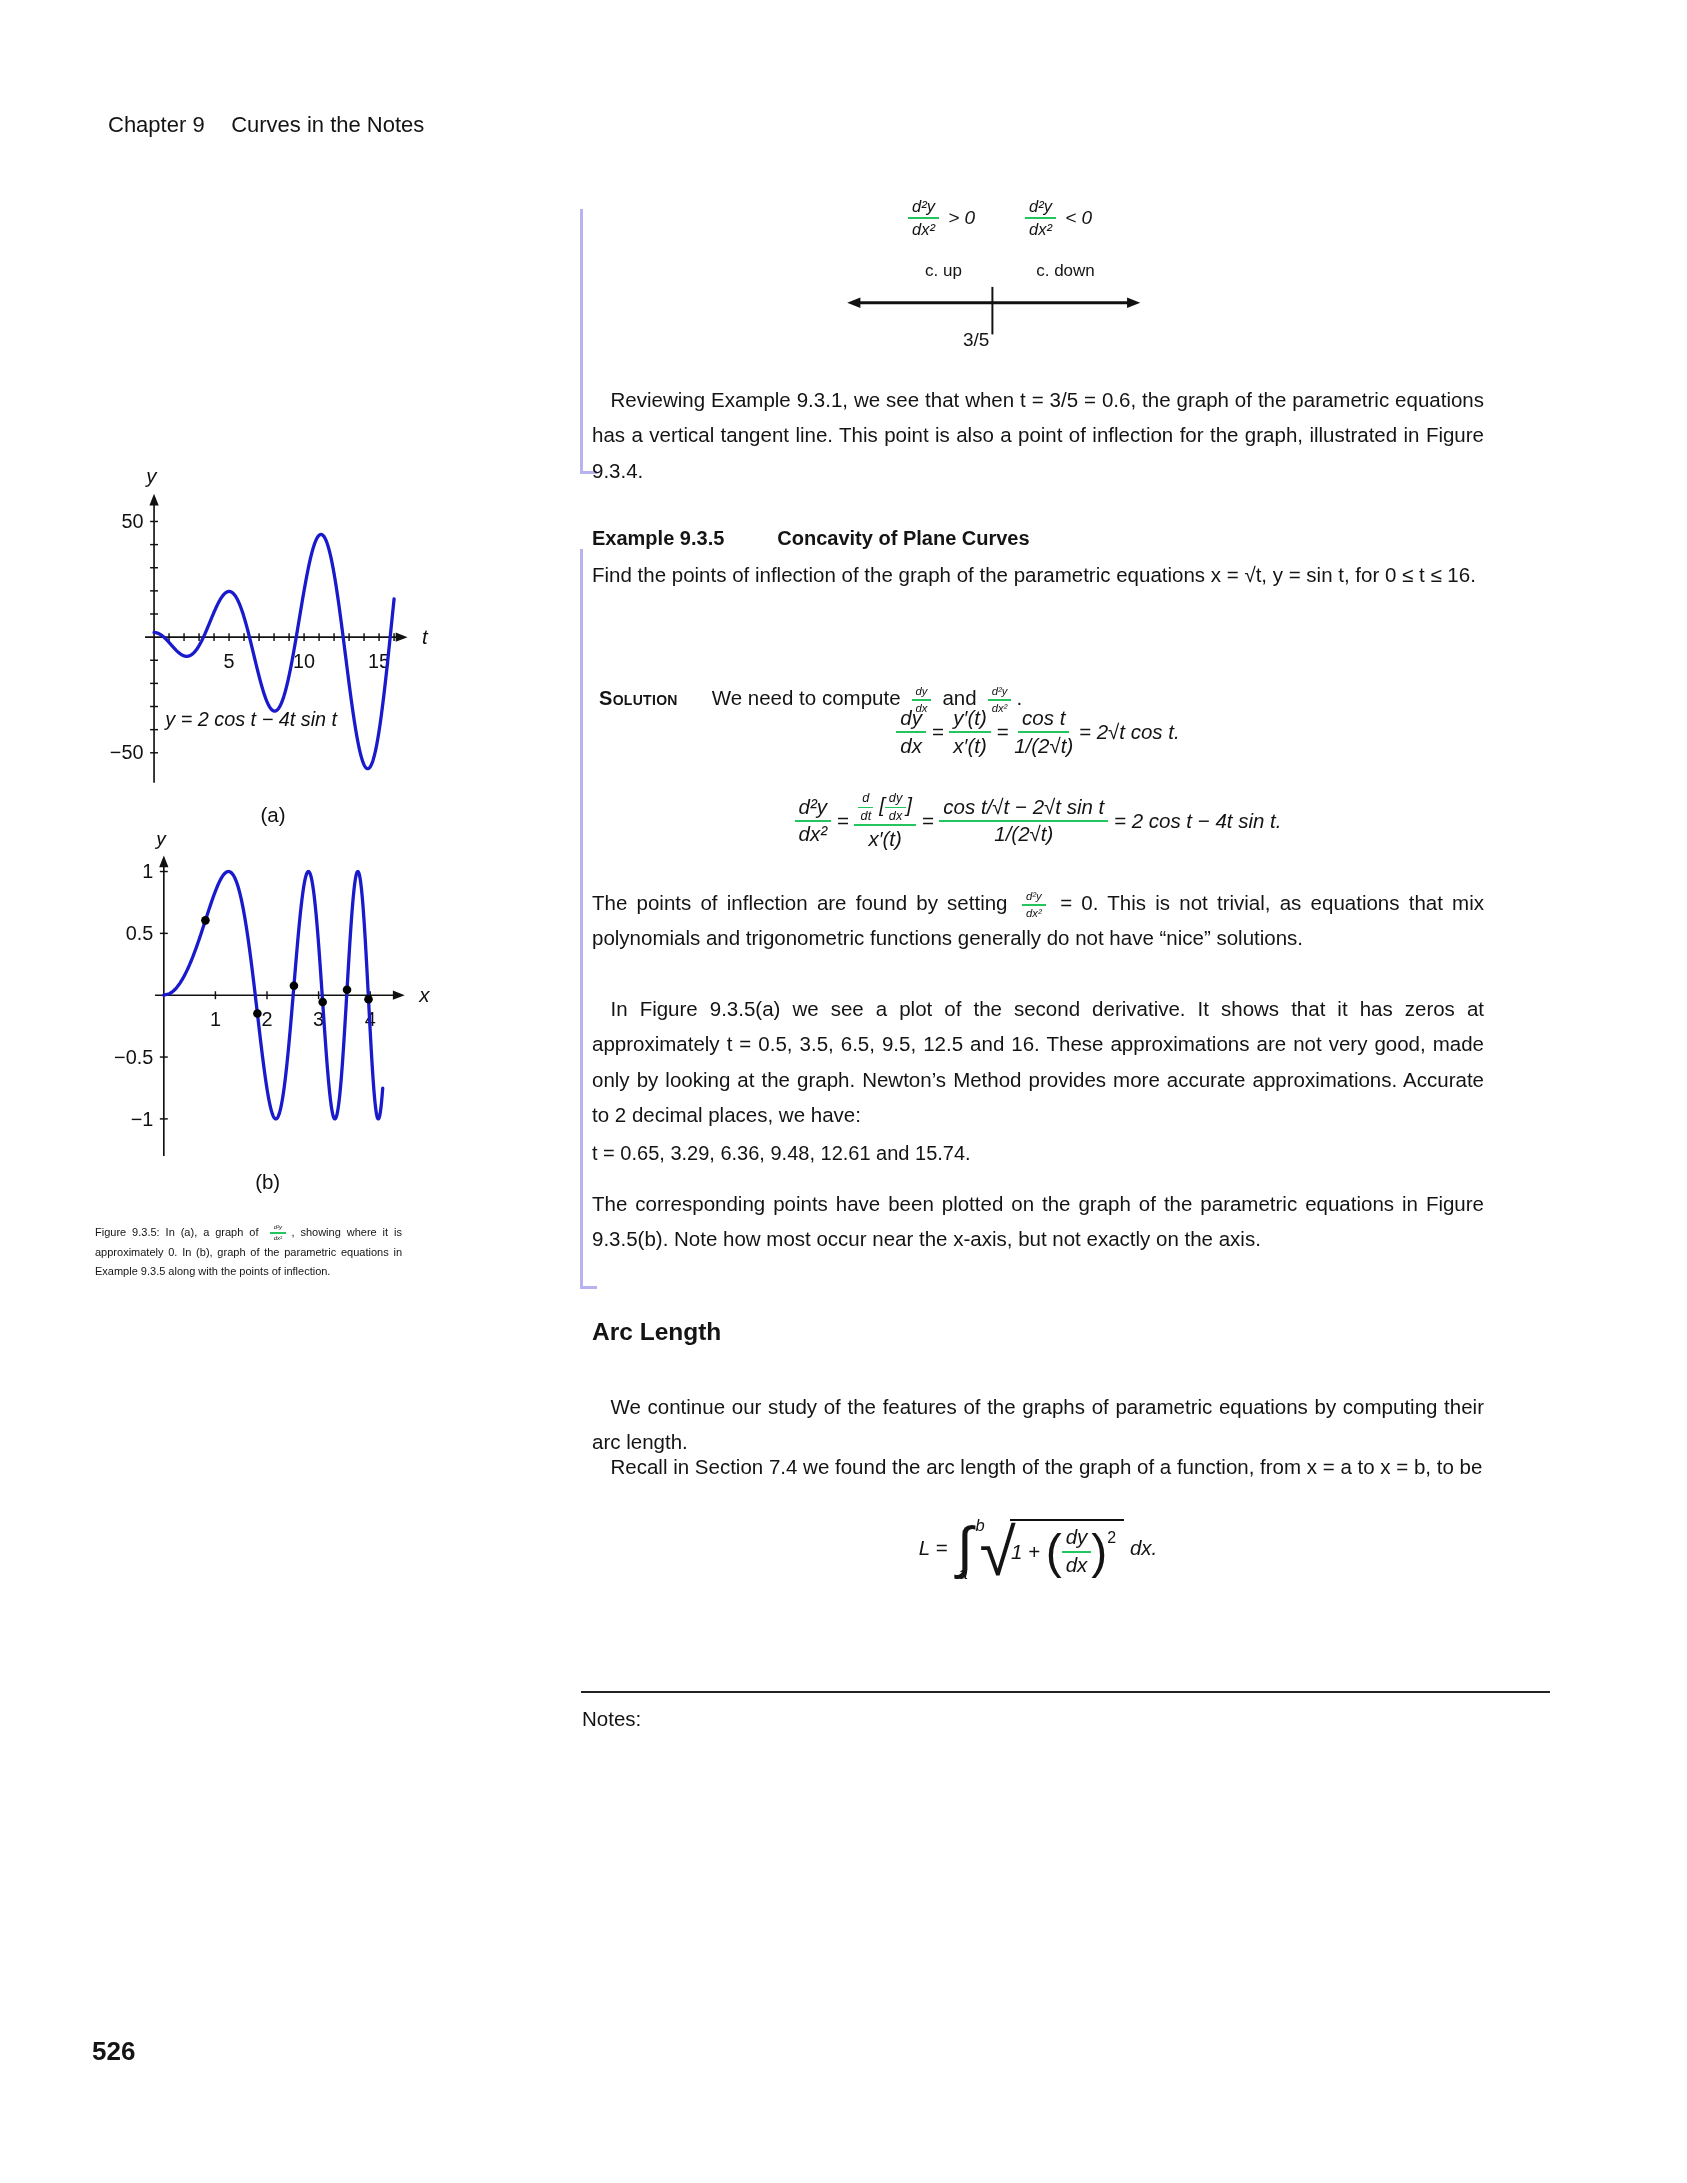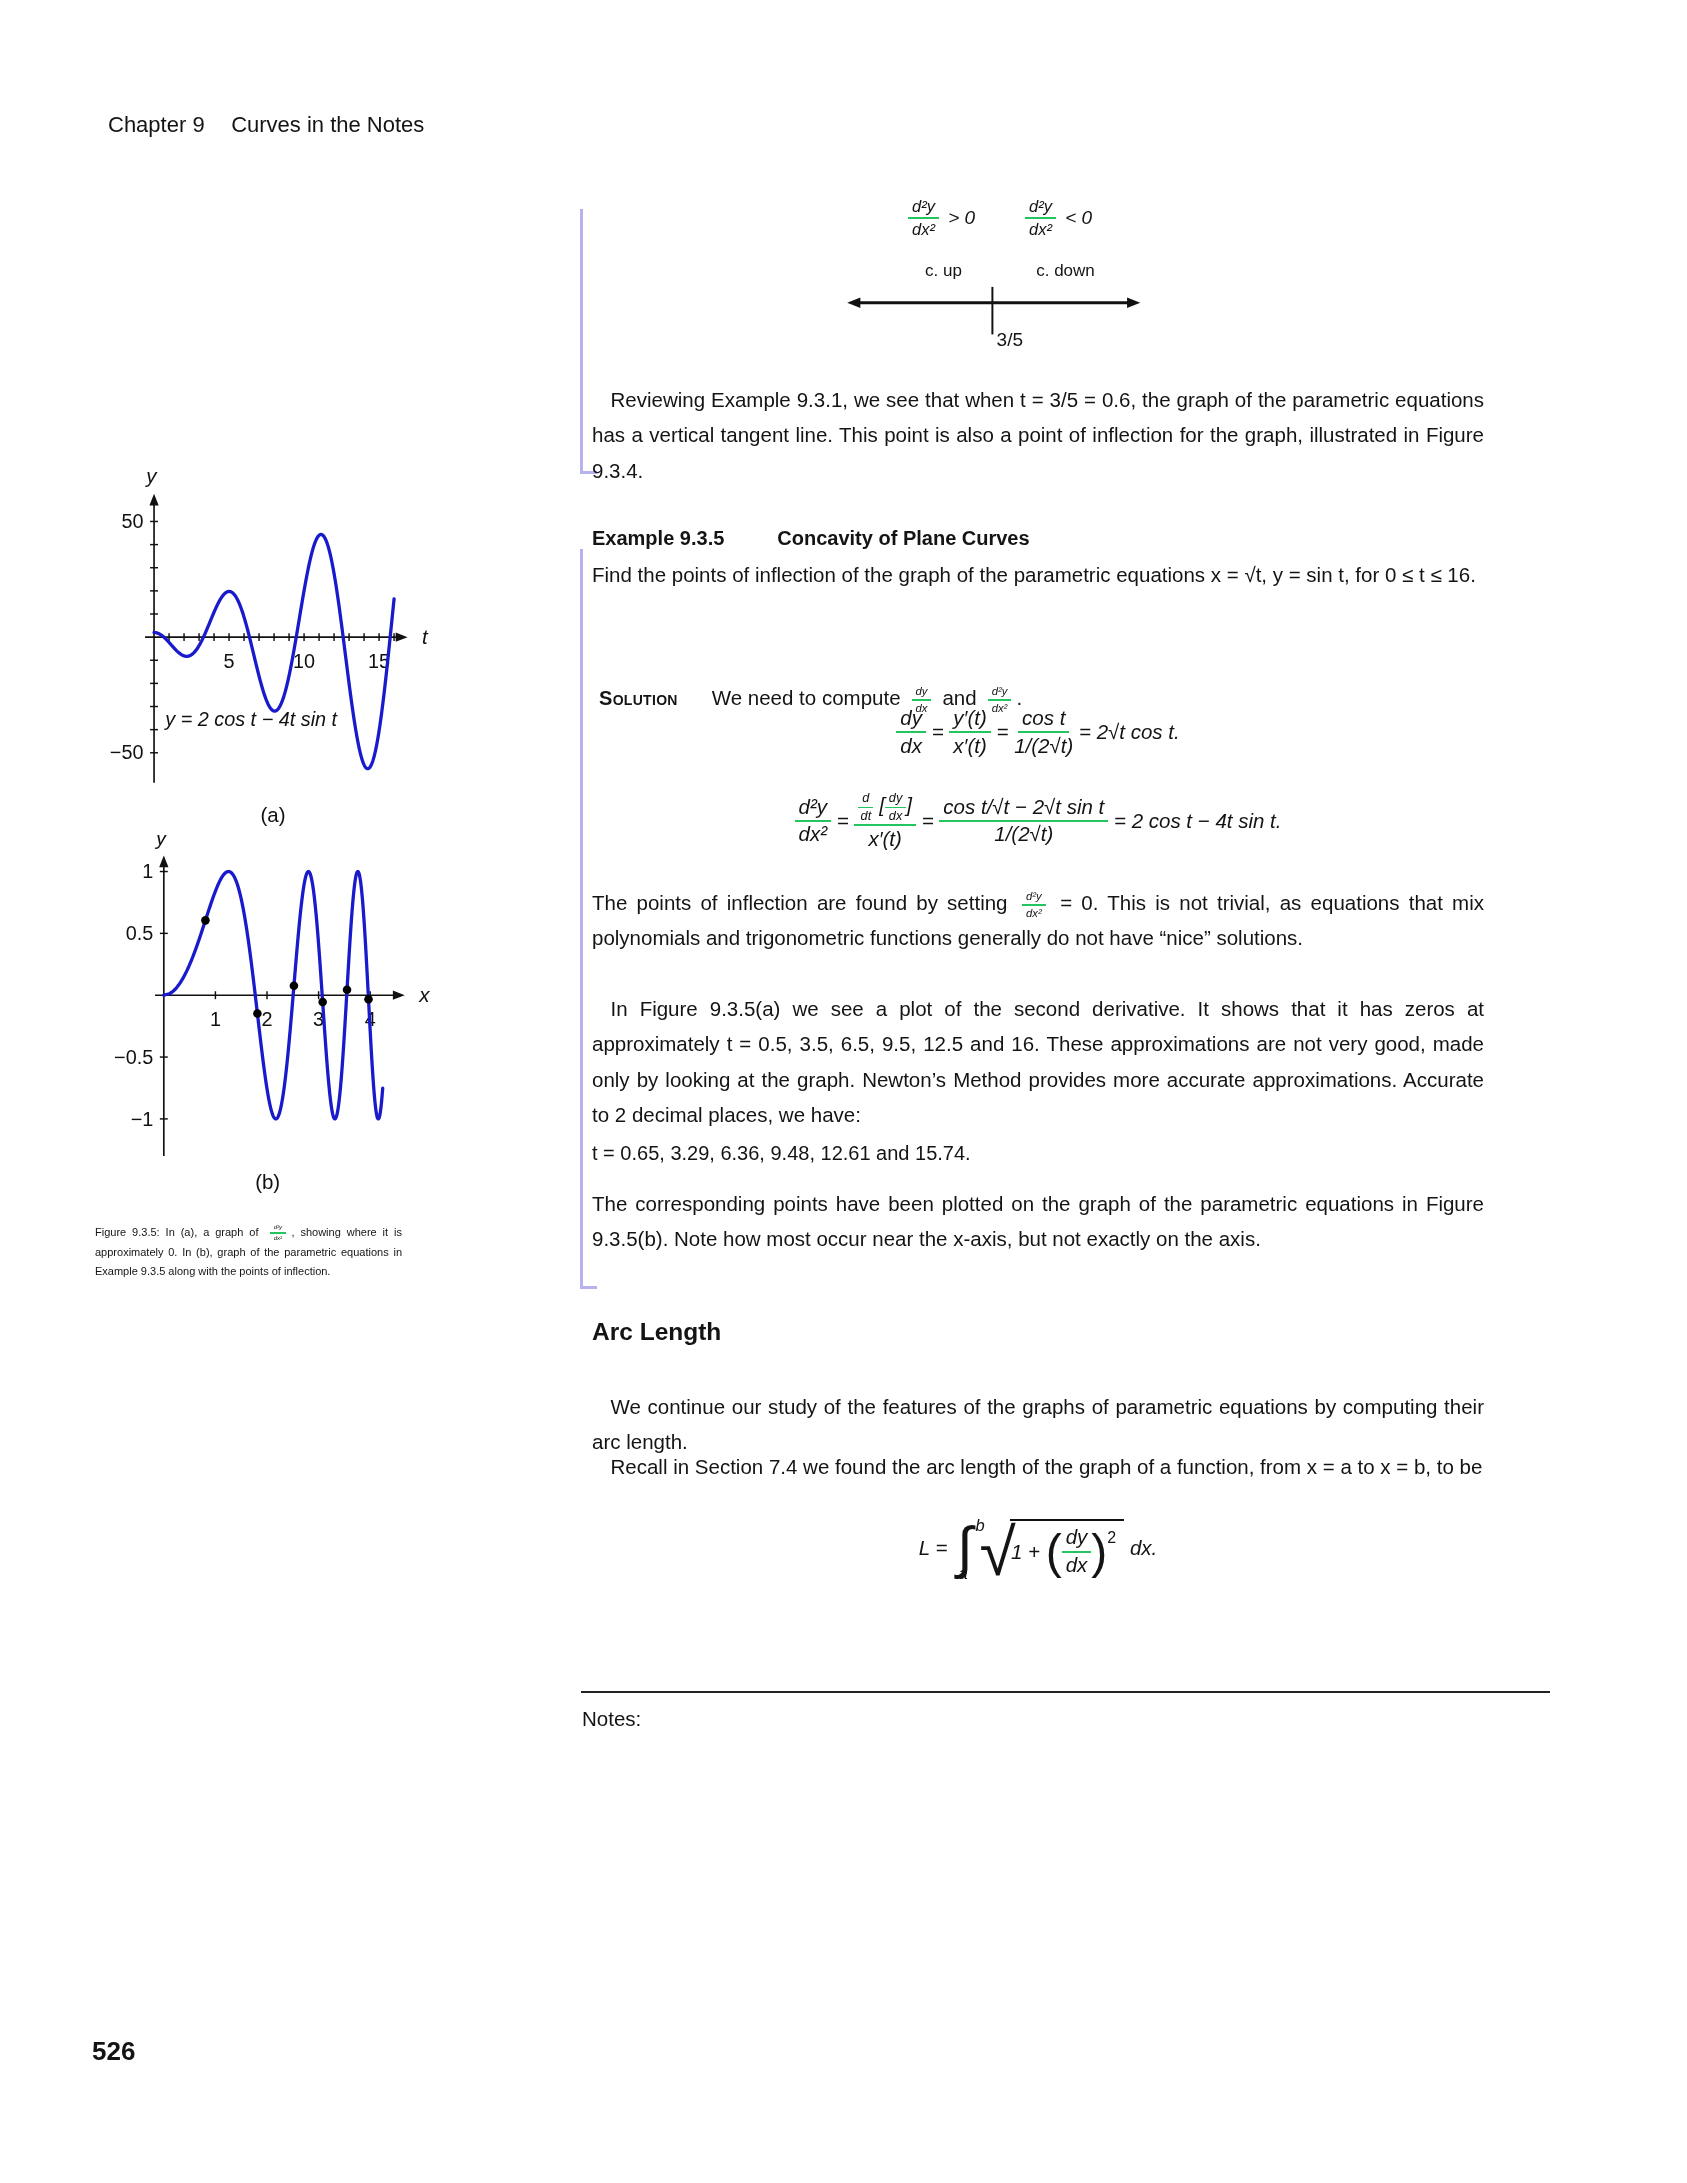--- a/index.html
+++ b/index.html
@@ -65,21 +65,21 @@
       <span style="margin-left:9.3px;">&lt; 0</span>
     </div>
     <div class="abs" style="left:1019px;top:261px;width:93px;text-align:center;font-size:17px;">c. down</div>
 
     <svg class="abs" style="left:840px;top:277px;" width="318" height="66" viewBox="0 0 480 100">
       <line x1="24" y1="39" x2="440" y2="39" stroke="#111" stroke-width="4.5"></line>
       <polygon points="10,39 30,31 30,47" fill="#111"></polygon>
       <polygon points="454,39 434,31 434,47" fill="#111"></polygon>
       <line x1="230" y1="15" x2="230" y2="87" stroke="#111" stroke-width="3"></line>
     </svg>
-    <div class="abs" style="left:963px;top:329px;width:60px;text-align:right;font-size:19px;">3/5</div>
+    <div class="abs" style="left:963px;top:329px;width:60px;text-align:left;font-size:19px;">3/5</div>
   </div>
 
   <div class="abs ex-bar" style="left:580px;top:209px;width:2.6px;height:263px;"></div>
   <div class="abs ex-bar" style="left:580px;top:471px;width:17px;height:2.6px;"></div>
 
   <div class="abs para indent" style="left:592px;top:382px;width:892px;">Reviewing Example 9.3.1, we see that when t = 3/5 = 0.6, the graph of the parametric equations has a vertical tangent line. This point is also a point of inflection for the graph, illustrated in Figure 9.3.4.</div>
 
   <div class="abs" style="left:592px;top:527px;font-size:20px;font-weight:bold;">
     <span>Example 9.3.5</span><span style="display:inline-block;width:53px;"></span><span>Concavity of Plane Curves</span>
   </div>

